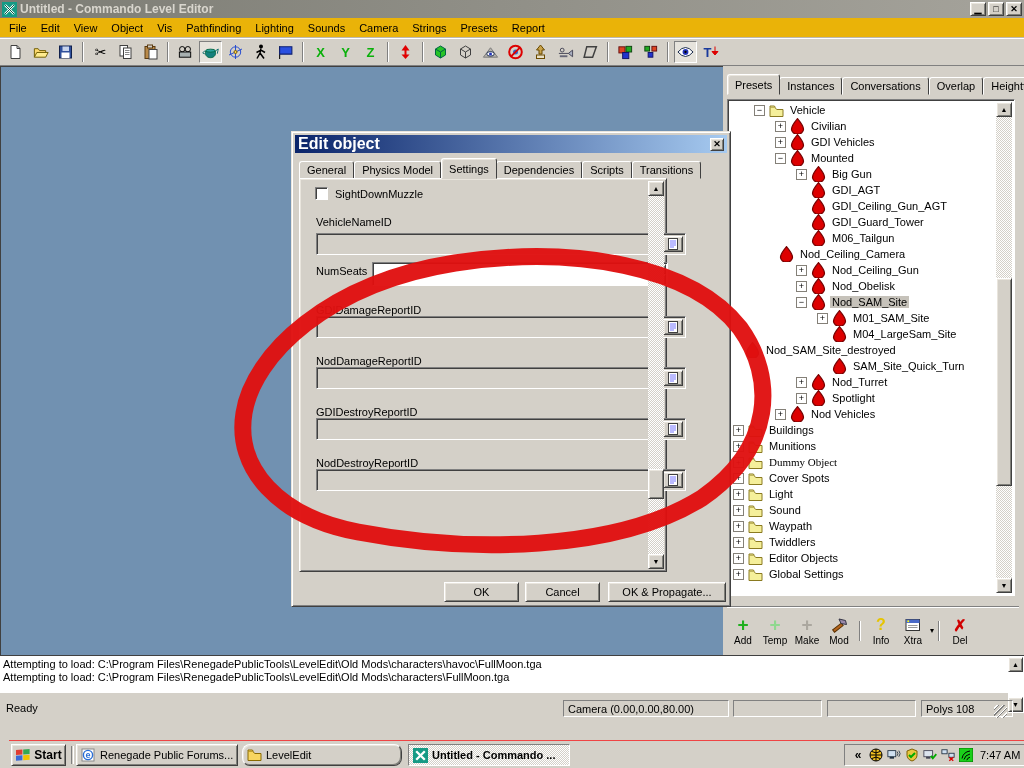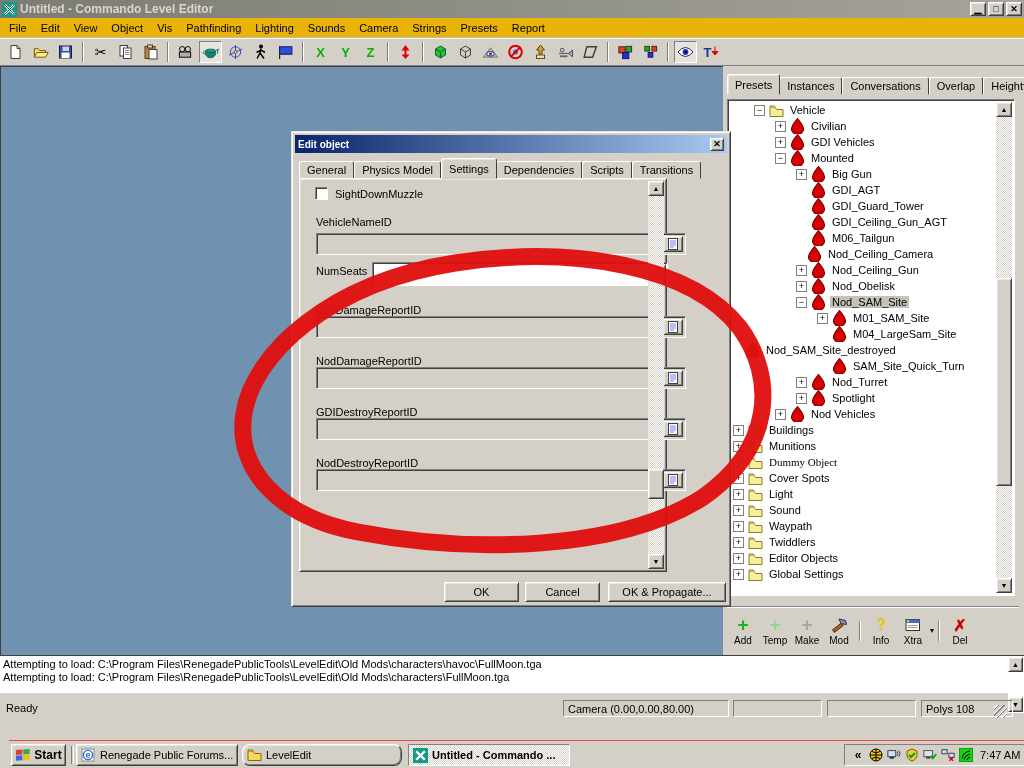--- a/index.html
+++ b/index.html
@@ -69,21 +69,21 @@
   .pbtn .lb { font-size:10px; }
   .bigplus { font-size:19px; font-weight:bold; line-height:16px; }
   .ddarrow { font-size:8px; margin-left:1px; align-self:center; }
 
   
   #dialog { position:absolute; left:291px; top:131px; width:440px; height:476px; background:#d4d0c8;
             border:1px solid; border-color:#e9e5dd #404040 #404040 #e9e5dd; box-shadow:inset 1px 1px 0 #fff, inset -1px -1px 0 #808080;
             z-index:10; }
   #dlg-title { position:absolute; left:3px; top:3px; right:3px; height:18px;
                background:linear-gradient(90deg,#0a246a,#a6caf0); display:flex; align-items:center; padding:0 3px; }
-  #dlg-title .t { color:#fff; font-weight:bold; font-size:10px; flex:1; }
+  #dlg-title .t { color:#fff; font-weight:bold; font-size:16px; flex:1; }
   #dlg-close { width:14px; height:13px; font-size:9px; font-weight:bold; display:flex; align-items:center; justify-content:center; }
   #dlg-tabs { position:absolute; left:7px; top:27px; display:flex; align-items:flex-end; height:20px; }
   #dlg-page { position:absolute; left:7px; top:46px; width:368px; height:394px; background:#d4d0c8;
               border:1px solid; border-color:#fff #404040 #404040 #fff; box-shadow:inset 1px 1px 0 #e9e5dd, inset -1px -1px 0 #808080; }
   .fld-label { position:absolute; left:16px; }
   .fld-input { position:absolute; left:16px; width:370px; height:22px; background:#d4d0c8;
                border:1px solid; border-color:#808080 #fff #fff #808080; box-shadow:inset 1px 1px 0 #404040; }
   .doc-btn { position:absolute; right:2px; top:2px; width:20px; height:16px; display:flex; align-items:center; justify-content:center; }
   .doc-btn svg { width:10px; height:12px; }
   #chk-row { position:absolute; left:15px; top:8px; display:flex; align-items:center; }
@@ -390,41 +390,41 @@
             </span>
             <span class="tlabel">GDI_AGT</span>
           </div>
           <div class="trow" style="padding-left: 66px;">
             <span class="texp none">+</span>
             <span class="tico">
               <svg viewBox="0 0 12 13">
                 <path d="M6 .5C6 .5 1.2 6.2 1.2 9a4.8 3.9 0 0 0 9.6 0C10.8 6.2 6 .5 6 .5z" fill="#dd0000" stroke="#700"></path>
               </svg>
             </span>
-            <span class="tlabel">GDI_Guard_Tower</span>
+            <span class="tlabel">GDI_Ceiling_Gun_AGT</span>
           </div>
           <div class="trow" style="padding-left: 66px;">
             <span class="texp none">+</span>
             <span class="tico">
               <svg viewBox="0 0 12 13">
                 <path d="M6 .5C6 .5 1.2 6.2 1.2 9a4.8 3.9 0 0 0 9.6 0C10.8 6.2 6 .5 6 .5z" fill="#dd0000" stroke="#700"></path>
               </svg>
             </span>
-            <span class="tlabel">GDI_Ceiling_Gun_AGT</span>
+            <span class="tlabel">GDI_Guard_Tower</span>
           </div>
           <div class="trow" style="padding-left: 66px;">
             <span class="texp none">+</span>
             <span class="tico">
               <svg viewBox="0 0 12 13">
                 <path d="M6 .5C6 .5 1.2 6.2 1.2 9a4.8 3.9 0 0 0 9.6 0C10.8 6.2 6 .5 6 .5z" fill="#dd0000" stroke="#700"></path>
               </svg>
             </span>
             <span class="tlabel">M06_Tailgun</span>
           </div>
-          <div class="trow" style="padding-left: 62px;">
+          <div class="trow" style="padding-left: 34px;">
             <span class="texp none">+</span>
             <span class="tico">
               <svg viewBox="0 0 12 13">
                 <path d="M6 .5C6 .5 1.2 6.2 1.2 9a4.8 3.9 0 0 0 9.6 0C10.8 6.2 6 .5 6 .5z" fill="#dd0000" stroke="#700"></path>
               </svg>
             </span>
             <span class="tlabel">Nod_Ceiling_Camera</span>
           </div>
           <div class="trow" style="padding-left: 66px;">
             <span class="texp">+</span>

